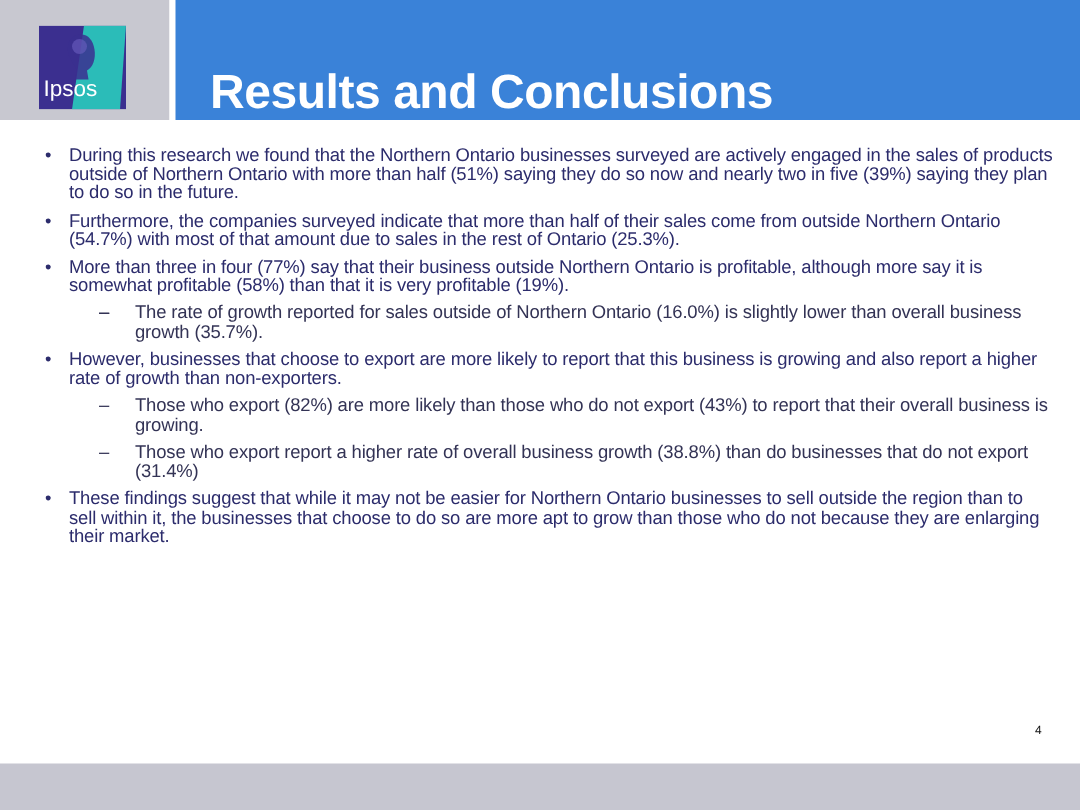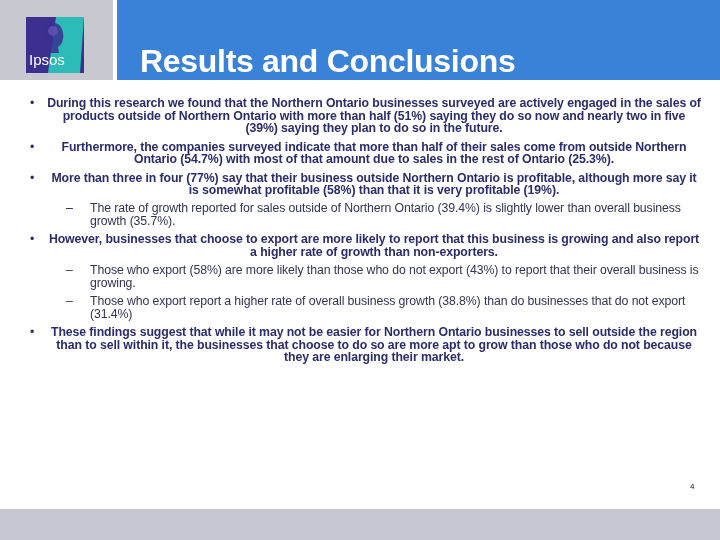--- a/index.html
+++ b/index.html
@@ -31,24 +31,23 @@
       position: absolute; left: 3px; top: 34px;
       font-size: 15px; color: #ffffff; font-family: "Liberation Sans", sans-serif;
     }
 
     .content {
       position: absolute; left: 30px; top: 97px; width: 672px;
       color: #2c2c6c;
     }
     .bullet {
       position: relative; padding-left: 16px;
-      font-size: 12.3px; font-weight: bold; line-height: 12.7px;
+      font-size: 12.3px; font-weight: normal; line-height: 12.7px;
       margin-bottom: 5.5px;
       letter-spacing: -0.1px;
-      text-align: center;
     }
     .bullet::before {
       content: "•"; position: absolute; left: 0; top: 0; font-weight: normal;
       color: #2c2c6c;
     }
     .sub {
       position: relative; padding-left: 60px;
       font-size: 12.3px; font-weight: normal; line-height: 12.7px;
       margin-bottom: 5.5px;
       color: #333355;
@@ -88,26 +87,26 @@
 
 <div class="content">
   <div class="bullet">During this research we found that the Northern Ontario businesses surveyed are actively engaged in the sales of products outside of Northern Ontario with more than half (51%) saying they do so now and nearly two in five (39%) saying they plan to do so in the future.</div>
   <div class="bullet">Furthermore, the companies surveyed indicate that more than half of their sales come from outside Northern Ontario (54.7%) with most of that amount due to sales in the rest of Ontario (25.3%).</div>
   <div class="bullet">More than three in four (77%) say that their business outside Northern Ontario is profitable, although more say it is somewhat profitable (58%) than that it is very profitable (19%).</div>
   <div class="sub">
     <span class="dash">–</span>
   </div>
   <div class="sub">
     <span class="dash">–</span>
-    <span>The rate of growth reported for sales outside of Northern Ontario (39.4%) is slightly lower than overall business growth (35.7%).</span>
+    <span>The rate of growth reported for sales outside of Northern Ontario (16.0%) is slightly lower than overall business growth (35.7%).</span>
   </div>
   <div class="bullet">However, businesses that choose to export are more likely to report that this business is growing and also report a higher rate of growth than non-exporters.</div>
   <div class="sub">
     <span class="dash">–</span>
-    <span>Those who export (58%) are more likely than those who do not export (43%) to report that their overall business is growing.</span>
+    <span>Those who export (82%) are more likely than those who do not export (43%) to report that their overall business is growing.</span>
   </div>
   <div class="sub">
     <span class="dash">–</span>
     <span>Those who export report a higher rate of overall business growth (38.8%) than do businesses that do not export (31.4%)</span>
   </div>
   <div class="bullet">These findings suggest that while it may not be easier for Northern Ontario businesses to sell outside the region than to sell within it, the businesses that choose to do so are more apt to grow than those who do not because they are enlarging their market.</div>
 </div>
 
 <div class="page-number">4</div>
 <div class="footer-bar"></div>

